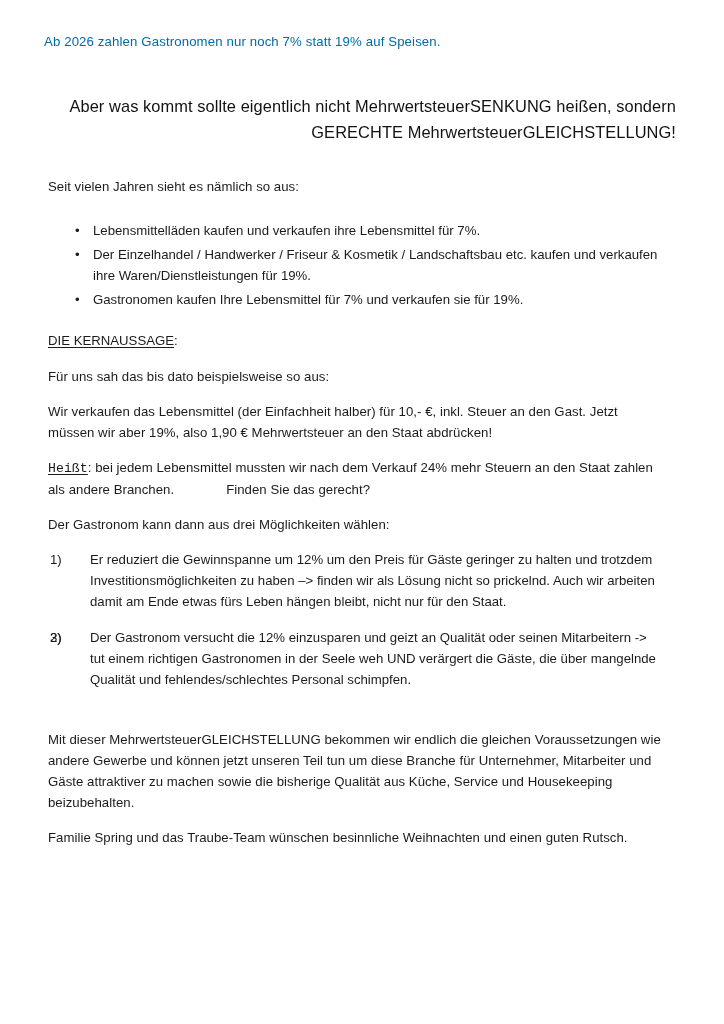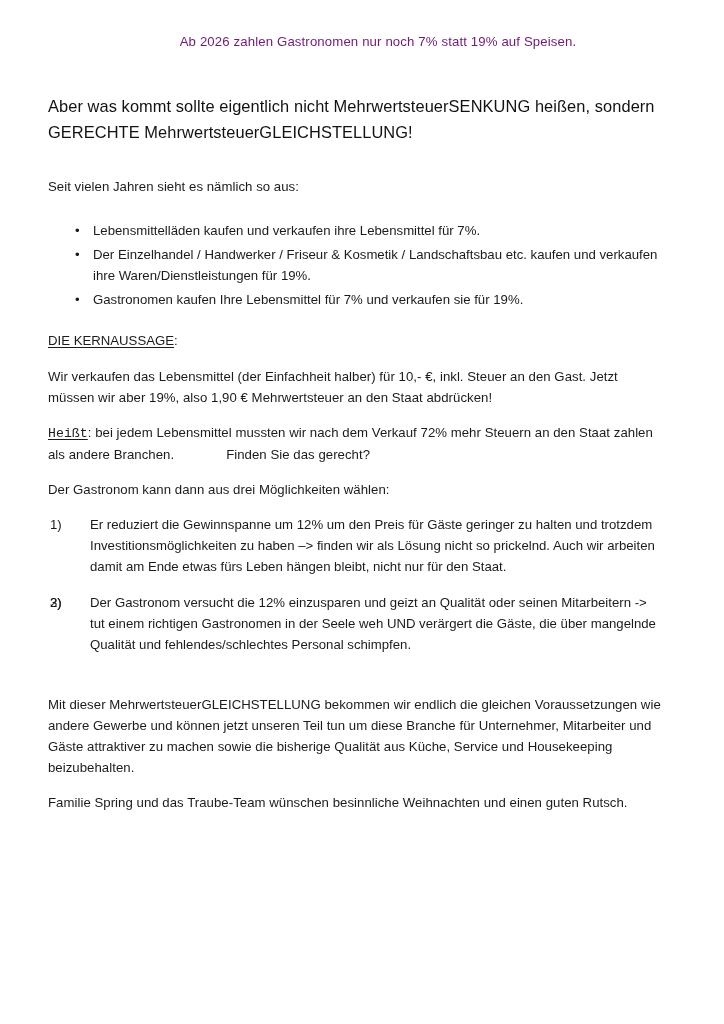--- a/index.html
+++ b/index.html
@@ -18,35 +18,35 @@
   .page {
     position: relative;
     width: 724px;
     height: 1024px;
     box-sizing: border-box;
     padding: 0;
     background: #ffffff;
   }
   .lede {
     position: absolute;
-    left: 64px;
+    left: 44px;
     top: 33px;
     width: 628px;
-    text-align: center;
+    text-align: left;
     font-size: 13.2px;
     line-height: 18px;
     letter-spacing: 0.01em;
-    color: #701a75;
+    color: #0369a1;
   }
   .headline {
     position: absolute;
     left: 48px;
     top: 93px;
     width: 628px;
-    text-align: left;
+    text-align: right;
     font-size: 16.4px;
     line-height: 26px;
     color: #121212;
     letter-spacing: 0.005em;
   }
   .body-block {
     position: absolute;
     left: 48px;
     top: 176px;
     width: 616px;
@@ -155,26 +155,27 @@
         <span class="dot">•</span>
         <span>Gastronomen kaufen Ihre Lebensmittel für 7% und verkaufen sie für 19%.</span>
       </li>
     </ul>
 
     <p class="kern-heading">
       <span class="u">DIE KERNAUSSAGE</span><span>:</span>
     </p>
 
 
+    <p class="para">Für uns sah das bis dato beispielsweise so aus:</p>
 
 
     <p class="para">Wir verkaufen das Lebensmittel (der Einfachheit halber) für 10,- €, inkl. Steuer an den Gast. Jetzt müssen wir aber 19%, also 1,90 € Mehrwertsteuer an den Staat abdrücken!</p>
 
     <p class="para">
-      <span class="inline-u">Heißt</span><span>: bei jedem Lebensmittel mussten wir nach dem Verkauf 72% mehr Steuern an den Staat zahlen als andere Branchen.</span><span class="gap-wide"></span><span>Finden Sie das gerecht?</span>
+      <span class="inline-u">Heißt</span><span>: bei jedem Lebensmittel mussten wir nach dem Verkauf 24% mehr Steuern an den Staat zahlen als andere Branchen.</span><span class="gap-wide"></span><span>Finden Sie das gerecht?</span>
     </p>
 
     <p class="para">Der Gastronom kann dann aus drei Möglichkeiten wählen:</p>
 
     <ol class="numbered">
       <li>
         <span class="num">1)</span>
         <span>Er reduziert die Gewinnspanne um 12% um den Preis für Gäste geringer zu halten und trotzdem Investitionsmöglichkeiten zu haben –&gt; finden wir als Lösung nicht so prickelnd. Auch wir arbeiten damit am Ende etwas fürs Leben hängen bleibt, nicht nur für den Staat.</span>
       </li>
       <li>

